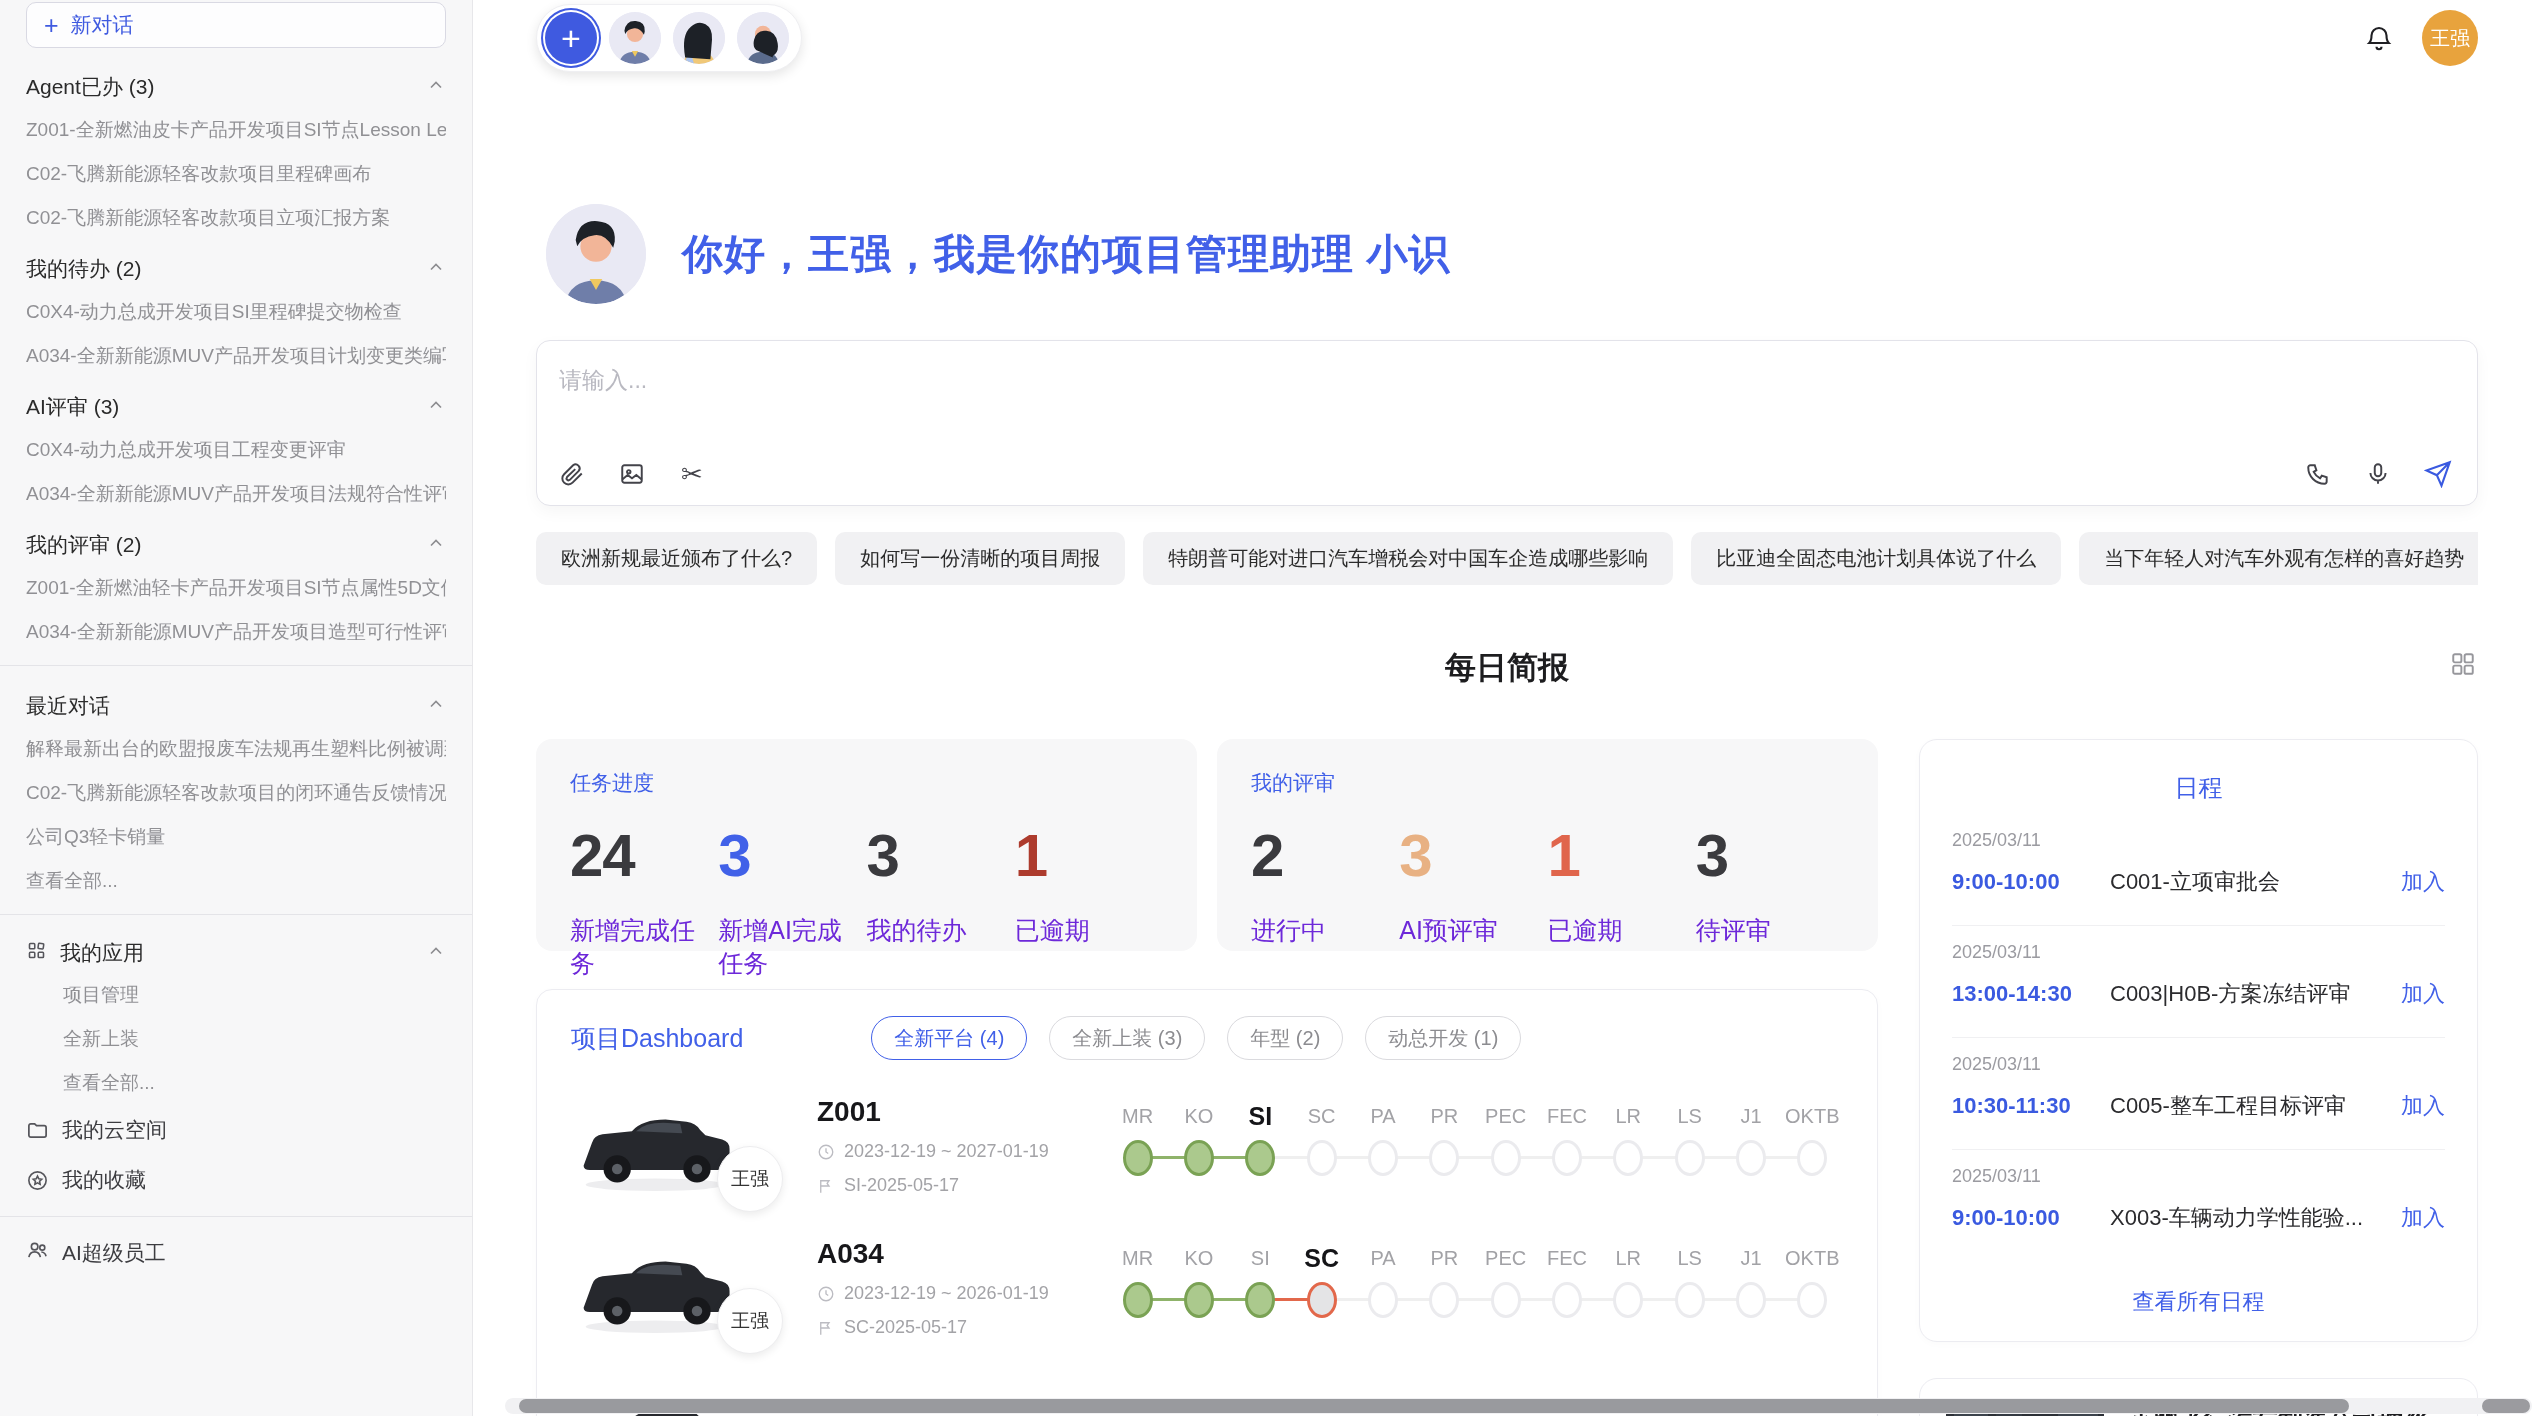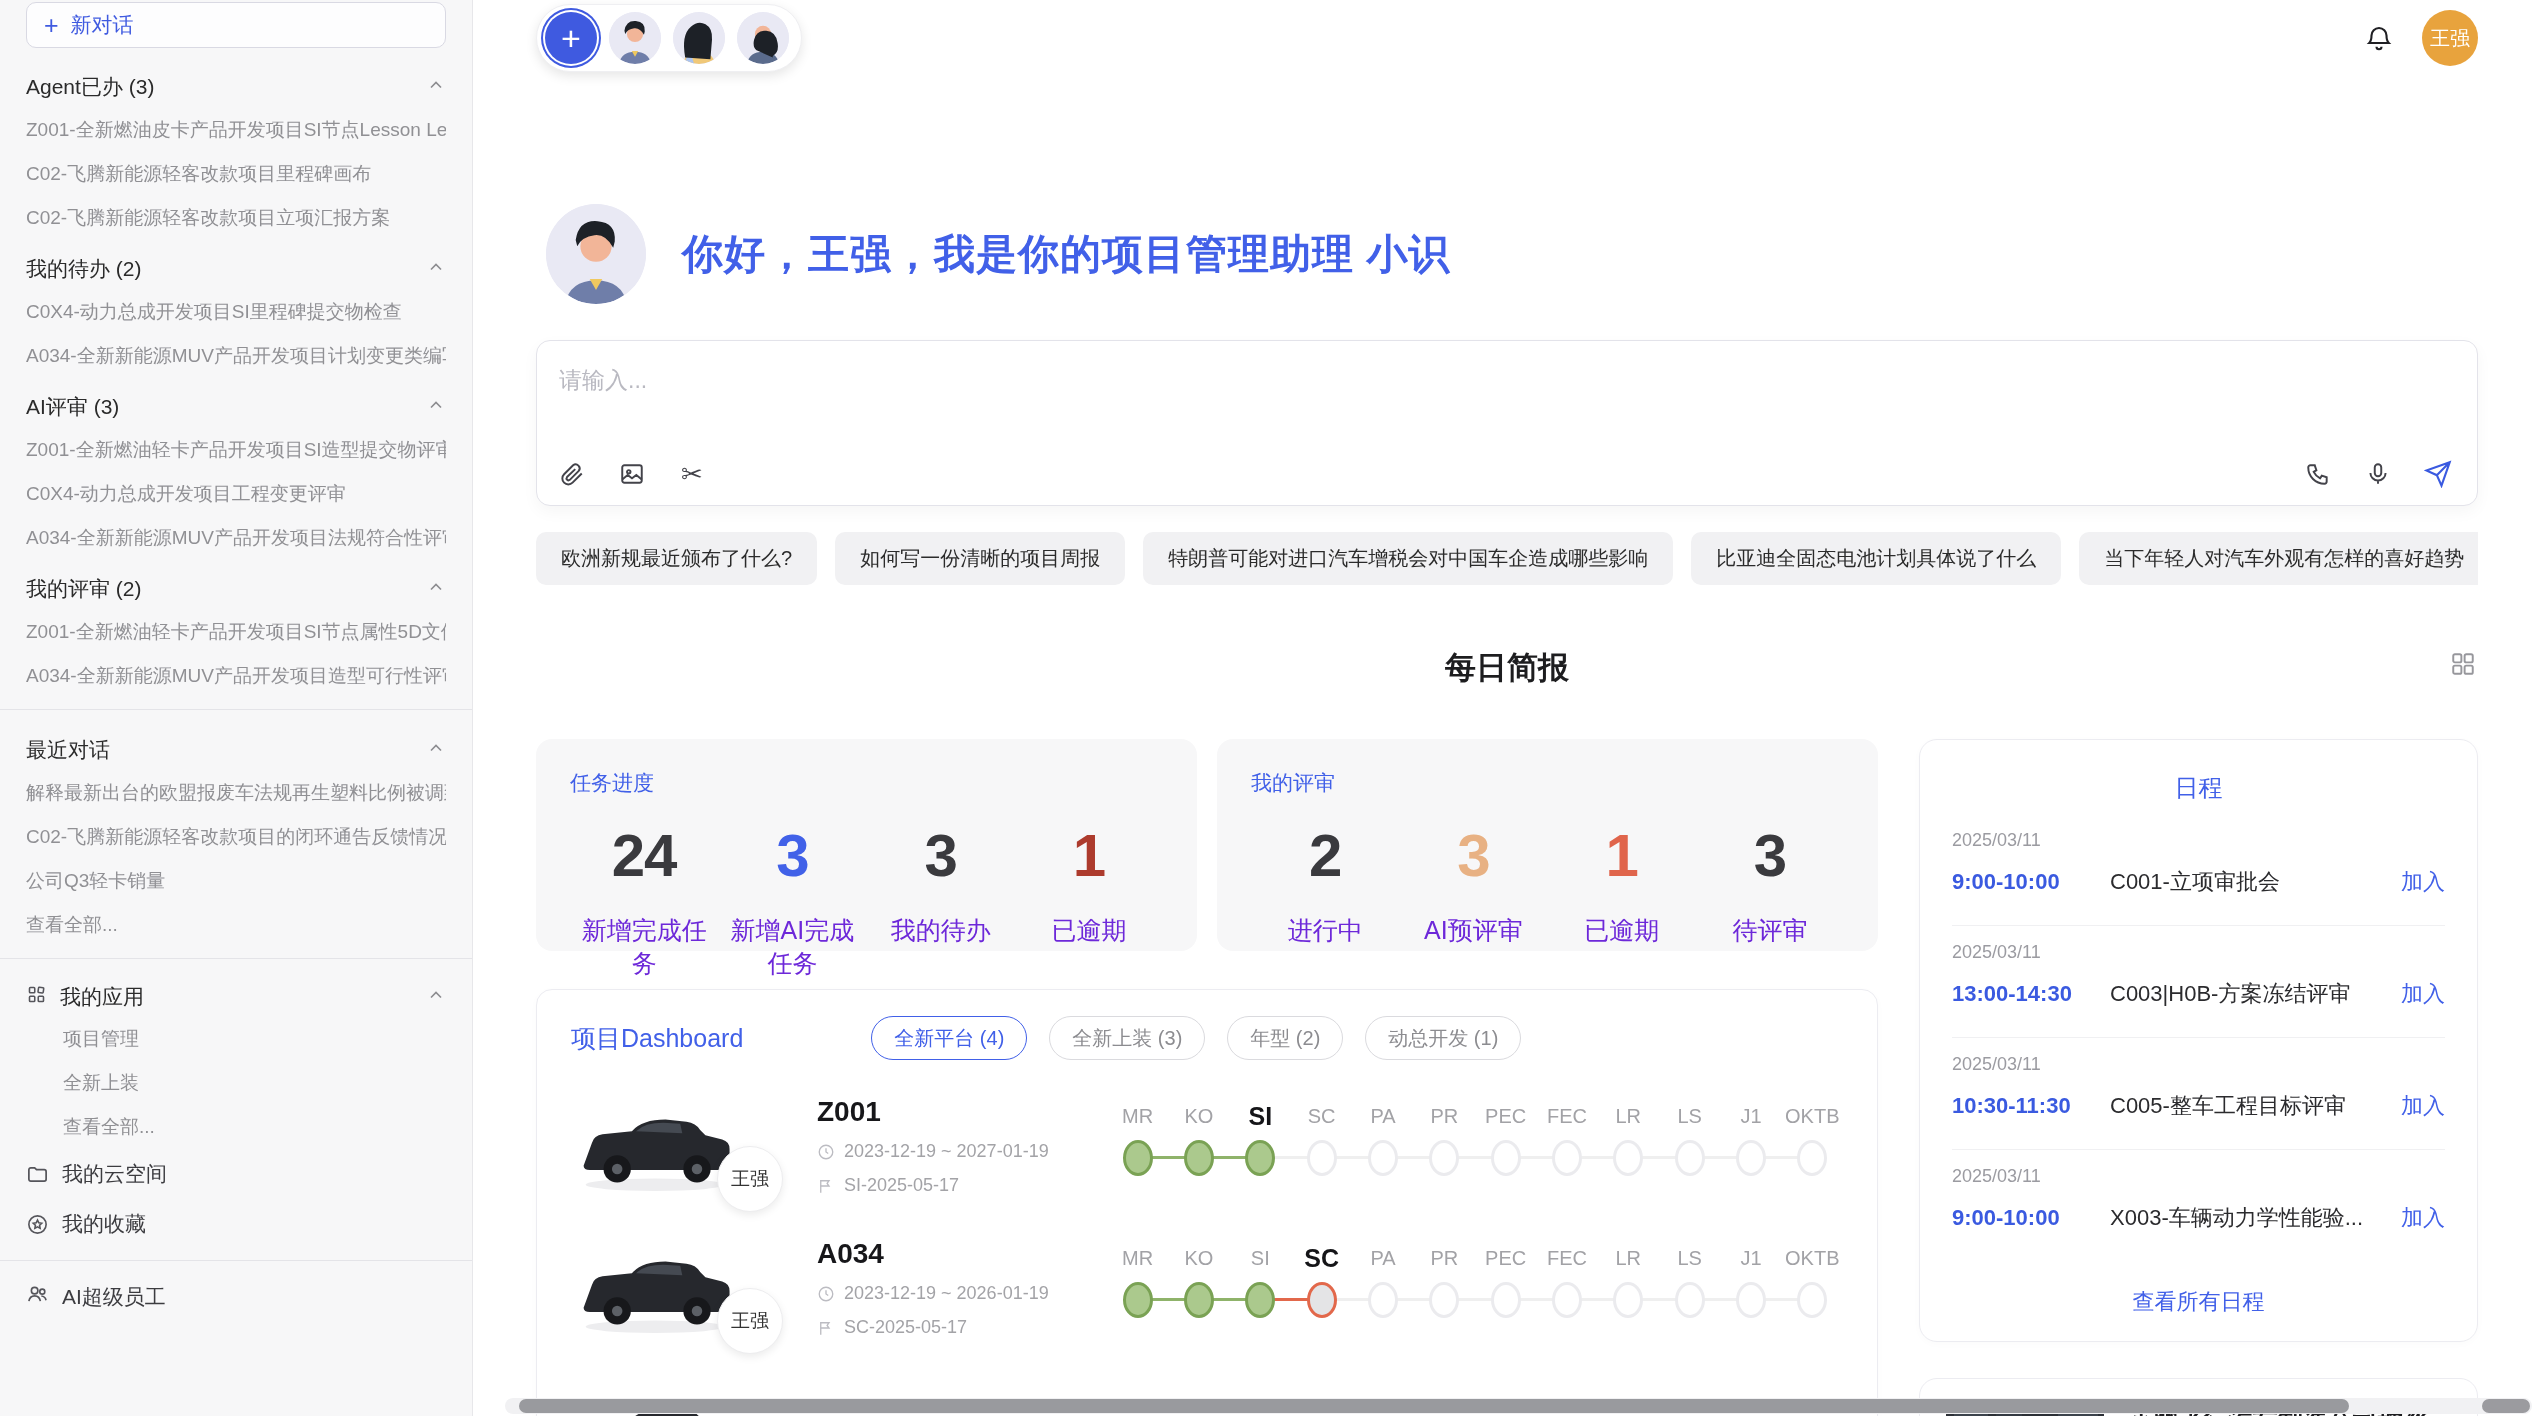--- a/index.html
+++ b/index.html
@@ -54,21 +54,21 @@
   .brief-grid { position:absolute; right:2px; top:4px; cursor:pointer; }
 
   .columns { display:flex; gap:41px; margin-top:50px; align-items:flex-start; }
   .col-left { flex:1; min-width:0; }
   .col-right { width:559px; min-width:559px; display:flex; flex-direction:column; gap:36px; }
 
   .stats-row { display:flex; gap:20px; }
   .stat-card { flex:1; background:#f7f7f8; border-radius:16px; height:212px; padding:30px 34px; }
   .stat-card-title { color:#4160e8; font-size:21px; }
   .stat-grid { display:flex; margin-top:24px; }
-  .stat { flex:1; text-align:center; }
+  .stat { flex:1; }
   .stat-value { font-size:60px; font-weight:700; letter-spacing:-1px; }
   .stat-label { margin-top:24px; font-size:25px; color:#6d28d9; }
 
   .dash-card { margin-top:38px; border:1px solid #ececf1; border-radius:16px; padding:26px 34px 10px; background:#fff; box-shadow:0 2px 8px rgba(0,0,0,.02); }
   .dash-head { display:flex; align-items:center; gap:128px; }
   .dash-title { color:#4160e8; font-size:25px; font-weight:500; }
   .filters { display:flex; gap:22px; }
   .filter-chip { height:44px; border-radius:22px; border:1px solid #dadade; background:#fff; color:#8c8c90; font-size:20px; padding:0 22px; display:flex; align-items:center; cursor:pointer; white-space:nowrap; }
   .filter-chip.active { border-color:#4160e8; color:#4160e8; }
 
@@ -141,21 +141,20 @@
             </svg></span>
         </div>
         <div class="sb-item">C0X4-动力总成开发项目SI里程碑提交物检查</div>
         <div class="sb-item">A034-全新新能源MUV产品开发项目计划变更类编写</div>
         <div class="sb-sec-head">
           <span>AI评审 (3)</span>
           <span><svg class="chev" width="20" height="20" viewBox="0 0 24 24" fill="none" stroke="#8c8c90" stroke-width="2">
               <polyline points="6 15 12 9 18 15"></polyline>
             </svg></span>
         </div>
-        <div class="sb-item">Z001-全新燃油轻卡产品开发项目SI造型提交物评审</div>
         <div class="sb-item">C0X4-动力总成开发项目工程变更评审</div>
         <div class="sb-item">A034-全新新能源MUV产品开发项目法规符合性评审</div>
         <div class="sb-sec-head">
           <span>我的评审 (2)</span>
           <span><svg class="chev" width="20" height="20" viewBox="0 0 24 24" fill="none" stroke="#8c8c90" stroke-width="2">
               <polyline points="6 15 12 9 18 15"></polyline>
             </svg></span>
         </div>
         <div class="sb-item">Z001-全新燃油轻卡产品开发项目SI节点属性5D文件评审</div>
         <div class="sb-item">A034-全新新能源MUV产品开发项目造型可行性评审</div>

